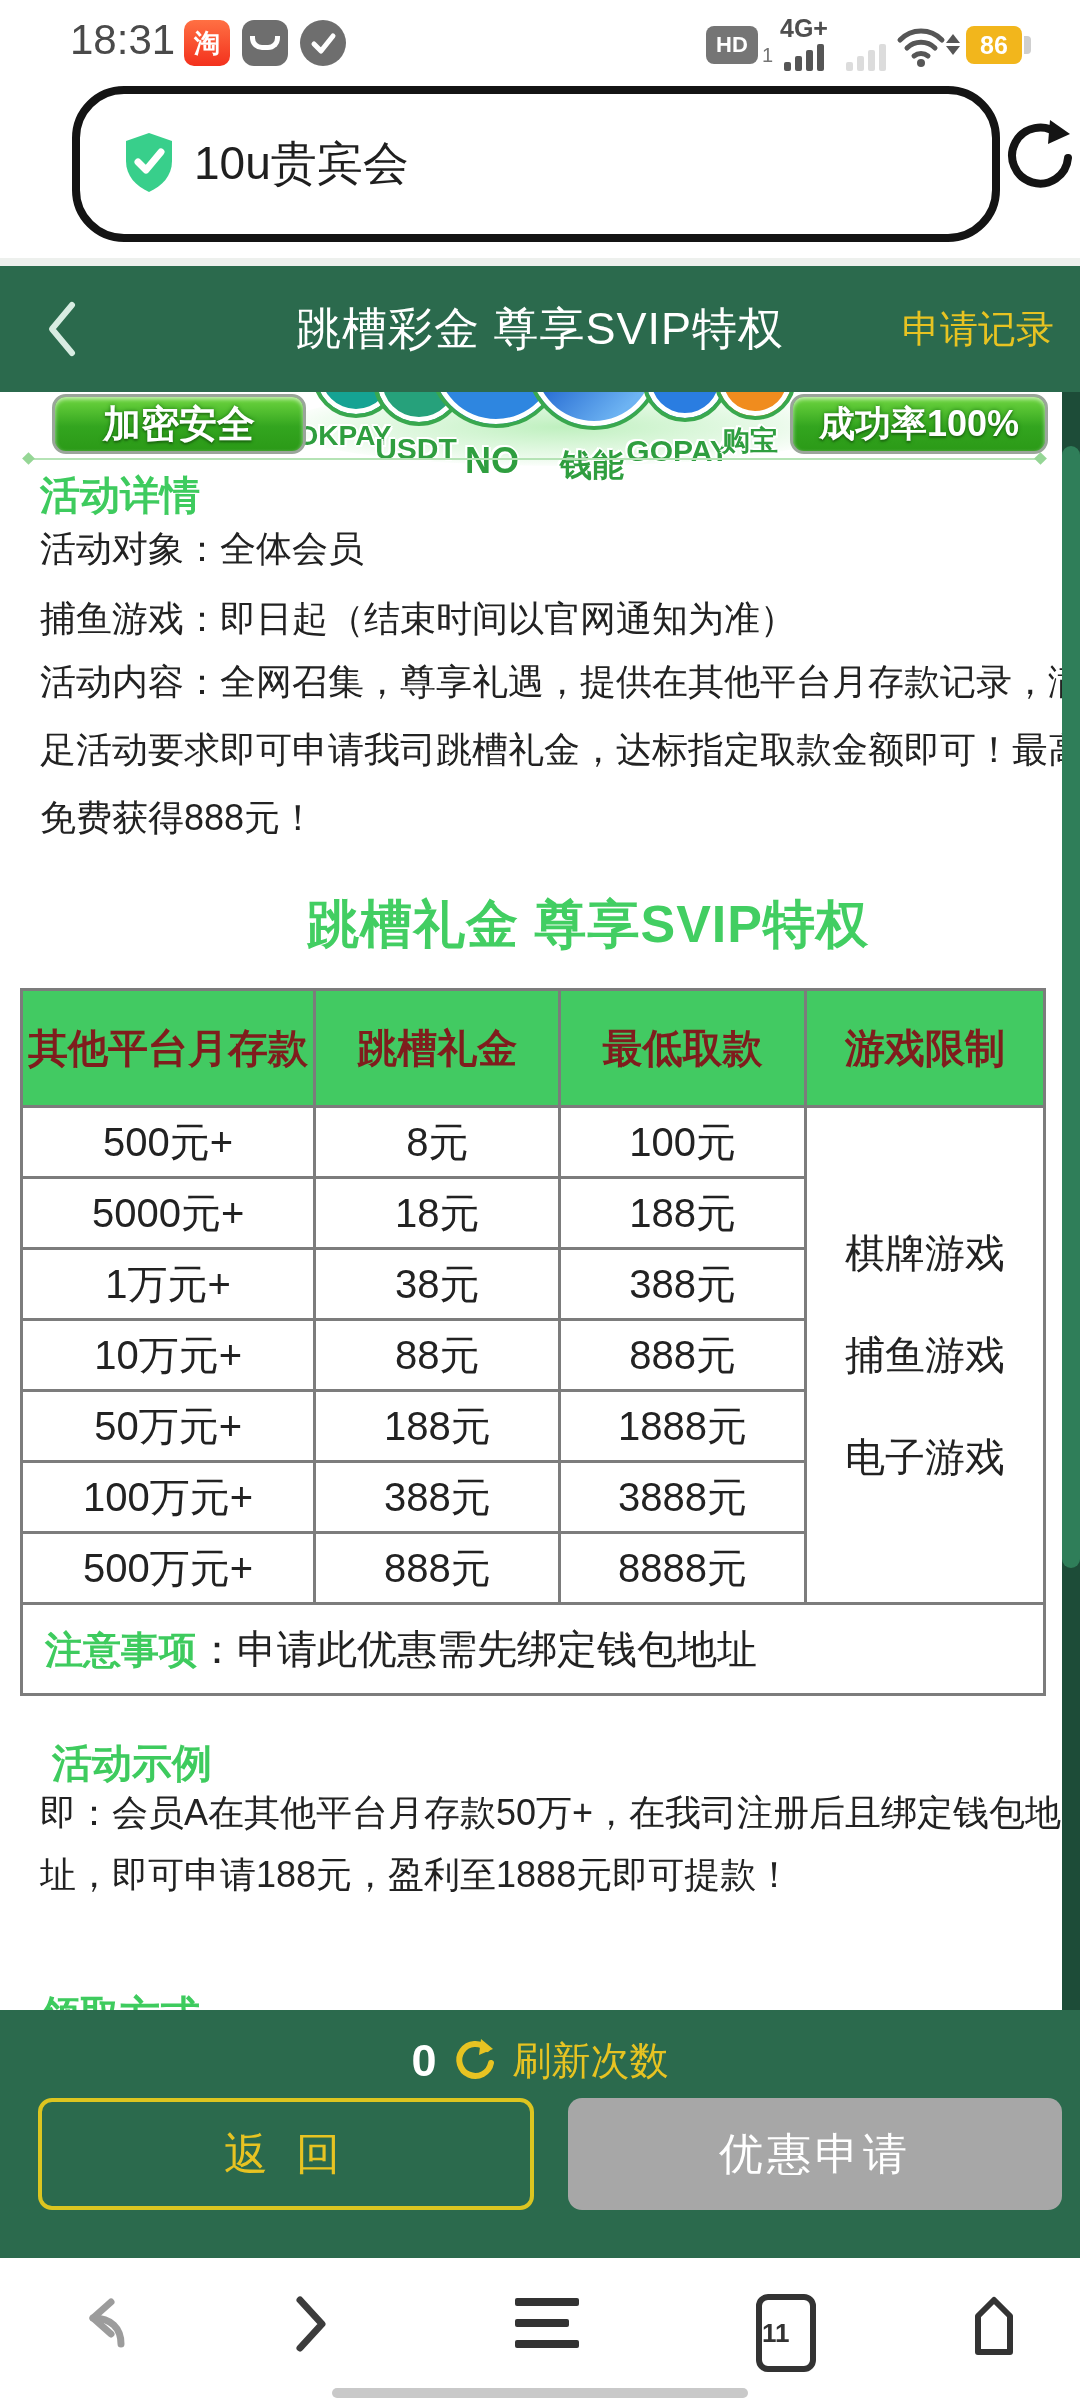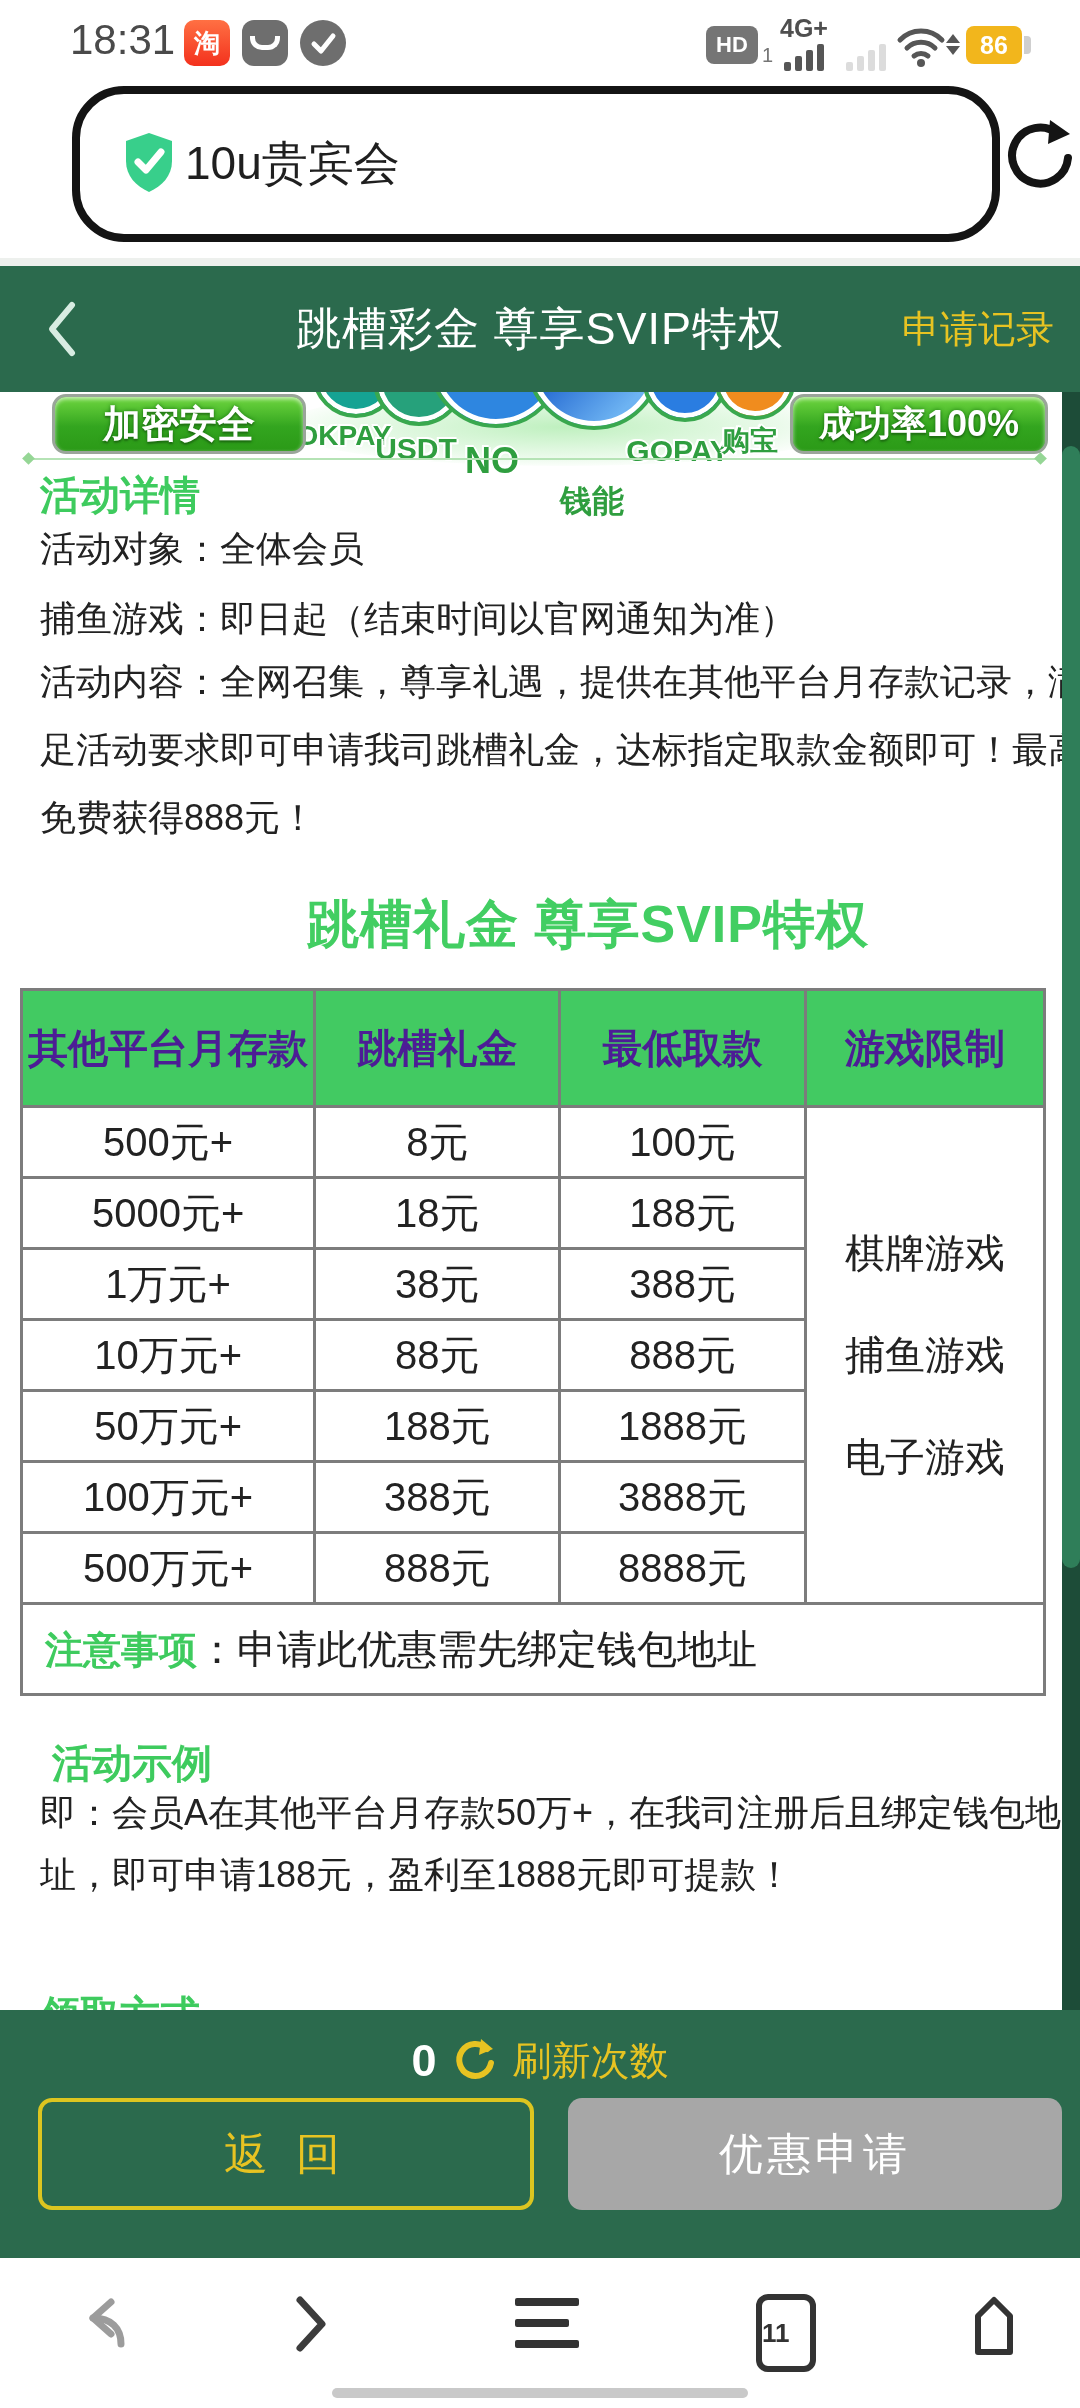--- a/index.html
+++ b/index.html
@@ -30,21 +30,21 @@
   .wifiarrows .up{border-bottom:9px solid #565656;}
   .wifiarrows .dn{border-top:9px solid #565656;}
   .battery{left:966px;top:26px;width:56px;height:38px;background:#f2b61c;border-radius:8px;color:#fff;
            font-size:25px;font-weight:bold;display:flex;align-items:center;justify-content:center;}
   .batnub{left:1024px;top:36px;width:7px;height:18px;background:#cfcfcf;border-radius:0 4px 4px 0;}
 
   
   .urlcard{left:72px;top:86px;width:912px;height:140px;border:8px solid #141414;border-radius:52px;background:#fff;
            display:flex;align-items:center;}
   .urlshield{margin-left:42px;}
-  .urltext{margin-left:9px;font-size:46px;color:#1f1f1f;}
+  .urltext{margin-left:18px;font-size:46px;color:#1f1f1f;}
   .refreshbtn{left:1002px;top:118px;width:76px;height:76px;}
 
   
   .graystrip{left:0;top:258px;width:1080px;height:8px;background:#edf0ed;}
   .appbar{left:0;top:266px;width:1080px;height:126px;background:#2b6a4d;z-index:4;}
   .backchev{left:44px;top:34px;}
   .appbar-title{left:0;top:0;width:1080px;height:126px;line-height:126px;text-align:center;color:#ffffff;
                 font-size:45px;font-weight:500;letter-spacing:1px;}
   .appbar-action{right:26px;top:0;height:126px;line-height:126px;font-size:38px;color:#e7c322;}
 
@@ -66,21 +66,21 @@
 
   
   .h-green{font-size:40px;font-weight:bold;color:#3ecb5e;}
   .bodyline{font-size:36px;color:#222;}
   .para{font-size:36px;color:#222;line-height:68px;width:1046px;}
   .promo-title{left:0;top:890px;width:1080px;text-align:center;font-size:52px;font-weight:bold;color:#42ce62;letter-spacing:1px;padding-left:48px;}
 
   
   .ptable{left:20px;top:988px;width:1026px;border-collapse:collapse;}
   .ptable th,.ptable td{border:3px solid #7c7c7c;text-align:center;}
-  .ptable th{background:#42ca62;color:#4c1d95;font-size:40px;font-weight:bold;height:112px;}
+  .ptable th{background:#42ca62;color:#7f1d1d;font-size:40px;font-weight:bold;height:112px;}
   .ptable td{font-size:40px;color:#222;height:66px;margin-top:35px;}
   .games-cell div{line-height:46px;}
   .games-inner{display:flex;flex-direction:column;gap:56px;align-items:center;justify-content:center;}
   .note-cell{text-align:left !important;height:86px !important;padding-left:22px;font-size:36px;}
   .note-label{color:#3ecb5e;font-weight:bold;font-size:38px;}
 
   
   .bottombar{left:0;top:2010px;width:1080px;height:248px;background:#2b6a4d;z-index:5;}
   .countsrow{left:0;top:24px;width:1080px;display:flex;align-items:center;justify-content:center;gap:14px;}
   .countlabel{font-size:37px;color:#c9d9cf;}
@@ -182,21 +182,21 @@
     <div class="abs glow"></div>
     <div class="abs paycircle" style="left:312px;top:-62px;width:80px;height:80px;background:#15a393;"></div>
     <div class="abs paycircle" style="left:373px;top:-58px;width:84px;height:84px;background:#26a17b;"></div>
     <div class="abs paycircle" style="left:428px;top:-100px;width:128px;height:128px;background:linear-gradient(180deg,#ffffff 30%,#2e86e0 75%);"></div>
     <div class="abs paycircle" style="left:526px;top:-98px;width:128px;height:128px;background:linear-gradient(135deg,#ffffff 42%,#2a6fd4 42%,#6db3f2 80%);"></div>
     <div class="abs paycircle" style="left:642px;top:-56px;width:78px;height:78px;background:#2a7de1;"></div>
     <div class="abs paycircle" style="left:714px;top:-54px;width:74px;height:74px;background:#f08c1e;"></div>
     <div class="abs paylabel" style="left:344px;top:28px;font-size:28px;">OKPAY</div>
     <div class="abs paylabel" style="left:416px;top:40px;font-size:30px;">USDT</div>
     <div class="abs paylabel" style="left:492px;top:48px;font-size:36px;">NO</div>
-    <div class="abs paylabel" style="left:592px;top:52px;font-size:32px;margin-top:36px;">钱能</div>
+    <div class="abs paylabel" style="left:592px;top:52px;font-size:32px;">钱能</div>
     <div class="abs paylabel" style="left:678px;top:42px;font-size:30px;">GOPAY</div>
     <div class="abs paylabel" style="left:750px;top:30px;font-size:28px;">购宝</div>
     <div class="abs pill pill-left">加密安全</div>
     <div class="abs pill pill-right">成功率100%</div>
     <div class="abs bannerline"></div>
     <div class="abs dia" style="left:24px;"></div>
     <div class="abs dia" style="left:1036px;"></div>
   </div>
 
   <div class="abs h-green" style="left:40px;top:468px;">活动详情</div>

